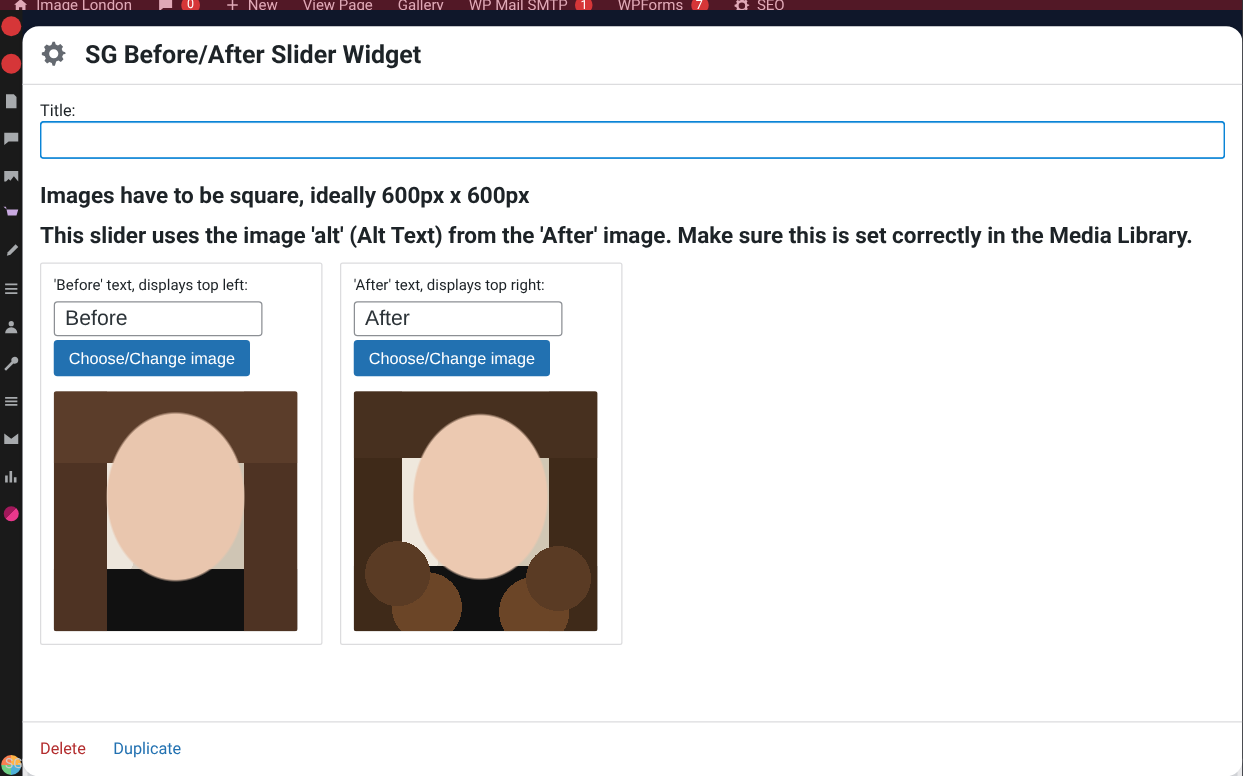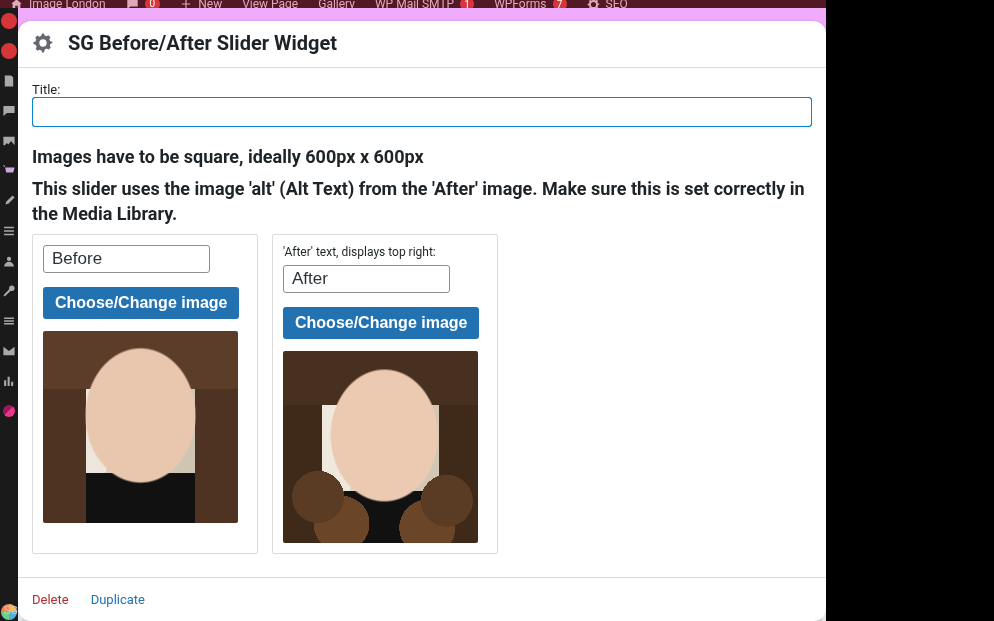--- a/index.html
+++ b/index.html
@@ -1,17 +1,17 @@
 <!DOCTYPE html>
 <html><head>
 <meta charset="utf-8">
 <style>
   * { box-sizing: border-box; }
   html,body { margin:0; padding:0; font-family: -apple-system, BlinkMacSystemFont, "Segoe UI", Roboto, Arial, sans-serif; font-size:13px; color:#1d2327; background:#000; }
-  .viewport { width:826px; height:621px; position:relative; overflow:hidden; background:#f0abfc; }
+  .viewport { width:994px; height:621px; position:relative; overflow:hidden; background:#0f172a; }
 
   
   .adminbar { position:absolute; top:0; left:0; right:0; height:8px; background:#521826; color:#e0a9b7; font-size:12px; display:flex; align-items:center; padding:0 0; overflow:hidden; }
   .adminbar-item { display:flex; align-items:center; gap:6px; padding:0 10px; height:100%; color:#e0a9b7; cursor:pointer; }
   .adminbar .badge-orange { background:#d63638; color:#fff; border-radius:10px; font-size:10px; padding:0 5px; line-height:14px; height:14px; display:inline-flex; align-items:center; }
   .adminbar .badge-red { background:#d63638; color:#fff; border-radius:50%; font-size:10px; width:14px; height:14px; display:inline-flex; align-items:center; justify-content:center; }
   .adminbar svg { fill:#e0a9b7; }
 
   
   .wp-sidebar { position:absolute; top:8px; left:0; bottom:0; width:18px; background:#1a1a1a; display:flex; flex-direction:column; align-items:center; padding-top:4px; gap:12px; }
@@ -32,21 +32,21 @@
   .widget-body { padding:14px 14px 0 14px; overflow:hidden; flex:1; }
   .field-label { font-size:13px; color:#1d2327; margin:0 0 4px 0; }
   .title-input { width:100%; height:30px; border:1px solid #0a84d6; outline:1px solid #0a84d6; outline-offset:-1px; border-radius:3px; padding:0 8px; font-size:13px; background:#fff; }
 
   .notice { font-size:18px; font-weight:700; color:#1d2327; margin:18px 0 8px; line-height:1.35; }
 
   .cards { display:flex; gap:14px; margin-top:8px; }
   .card { border:1px solid #dcdcde; border-radius:2px; padding:10px; width:226px; background:#fff; }
   .card-label { font-size:12px; color:#1d2327; margin-bottom:6px; display:block; }
   .card-input { width:167px; height:28px; border:1px solid #8c8f94; border-radius:3px; padding:0 8px; font-size:17px; color:#2c3338; }
-  .btn-primary { display:inline-block; margin-top:14px; background:#2271b1; color:#fff; border:none; border-radius:3px; padding:7px 12px; font-size:16px; font-weight:700; cursor:pointer; }
+  .btn-primary { display:inline-block; margin-top:3px; background:#2271b1; color:#fff; border:none; border-radius:3px; padding:7px 12px; font-size:13px; font-weight:400; cursor:pointer; }
   .thumb { margin-top:12px; width:195px; height:192px; border-radius:2px; overflow:hidden; position:relative; }
   
   .thumb-before {
     background:
       radial-gradient(ellipse 90px 110px at 50% 44%, #e9c6ae 0 60%, transparent 62%),           
       radial-gradient(ellipse 10px 7px at 43% 40%, #5b4435 0 100%, transparent),                 
       radial-gradient(ellipse 10px 7px at 58% 40%, #5b4435 0 100%, transparent),                 
       radial-gradient(ellipse 18px 9px at 50% 58%, #c46b72 0 100%, transparent),                 
       linear-gradient(180deg, #5b3d2a 0 30%, transparent 30%),                                   
       linear-gradient(90deg, #4e3323 0 22%, transparent 22% 78%, #4e3323 78% 100%),              
@@ -219,20 +219,21 @@
         <label class="field-label">Title:</label>
         <input class="title-input" autofocus="" value="" style="">
       </div>
 
       <p class="notice">Images have to be square, ideally 600px x 600px</p>
       <p class="notice" style="margin-top:6px;">This slider uses the image 'alt' (Alt Text) from the 'After' image. Make sure this is set correctly in the Media Library.</p>
 
       <div class="cards">
 
         <div class="card">
+          <label class="card-label">'Before' text, displays top left:</label>
           <input class="card-input" value="Before" style="">
           <br>
           <button class="btn-primary">Choose/Change image</button>
           <div class="thumb thumb-before"></div>
         </div>
 
         <div class="card">
           <label class="card-label">'After' text, displays top right:</label>
           <input class="card-input" value="After" style="">
           <br>

